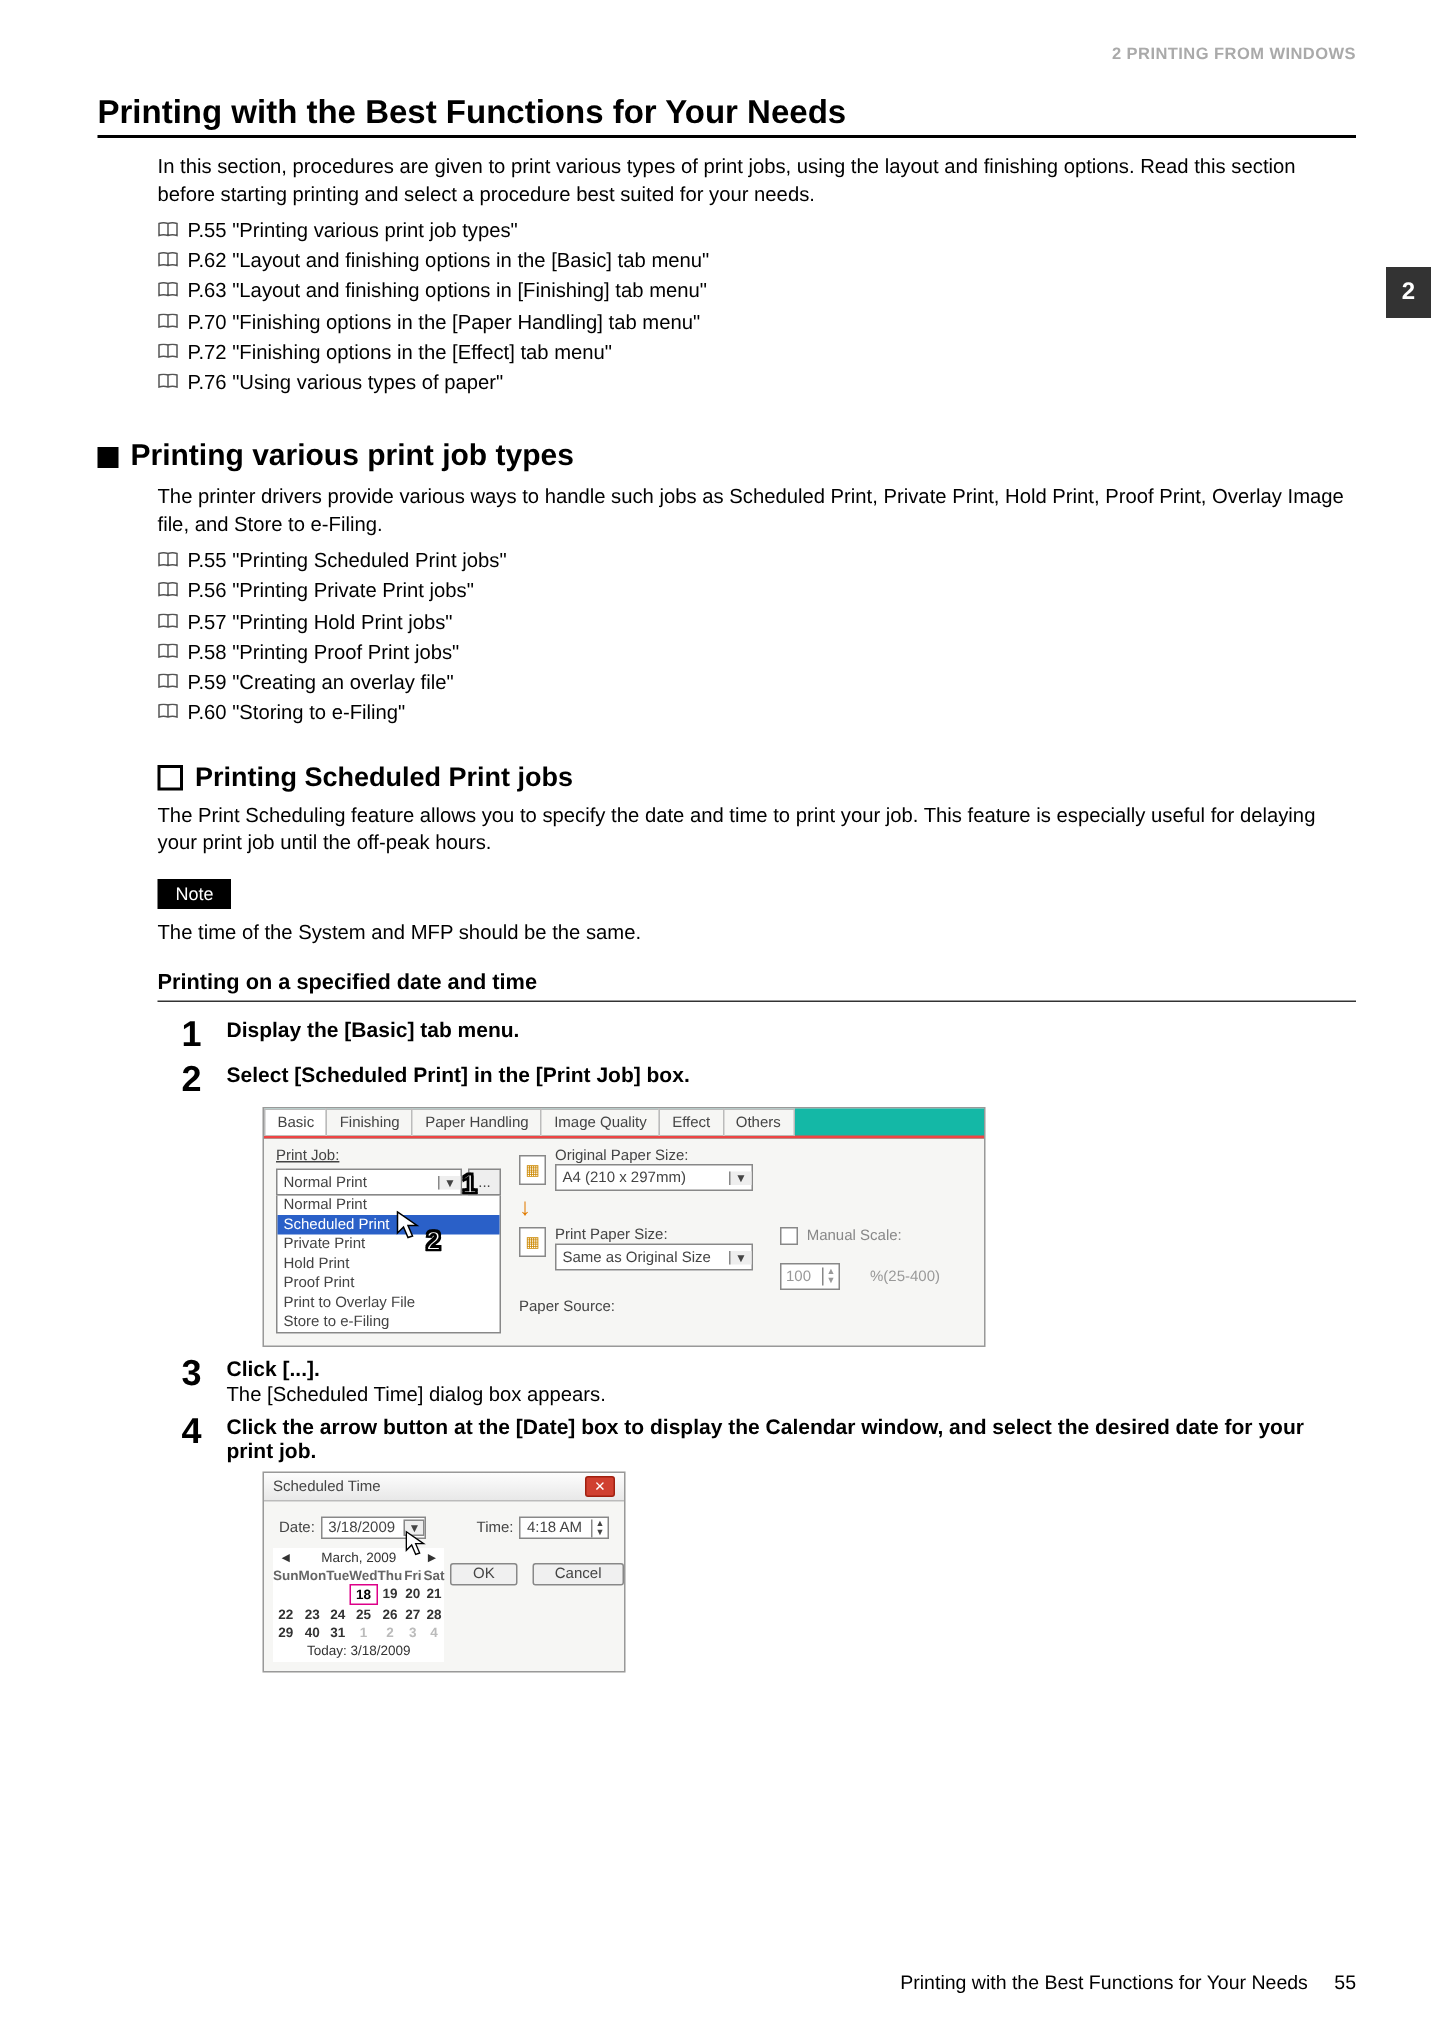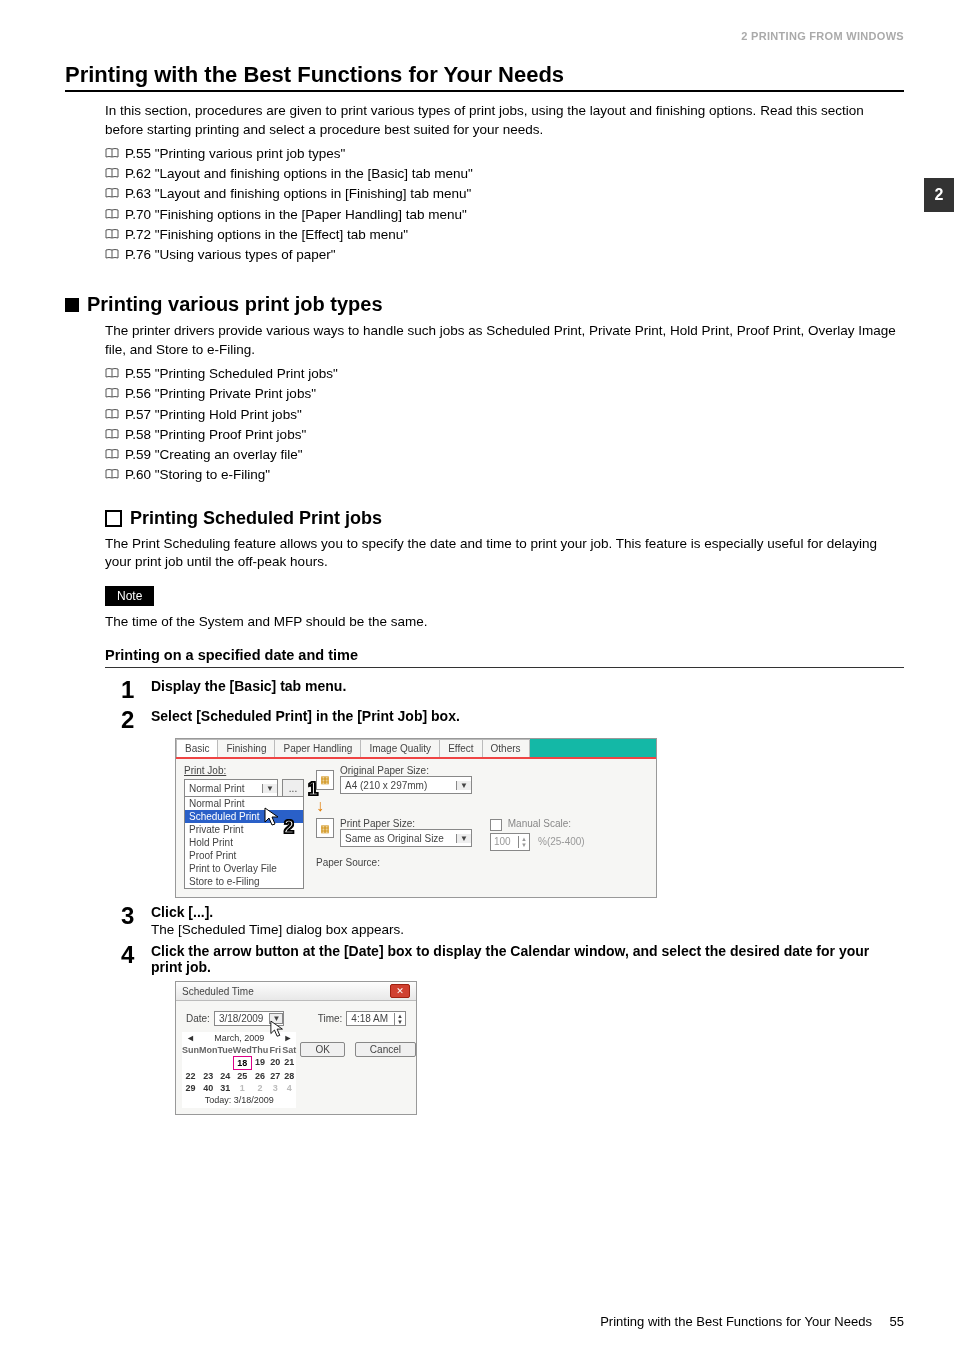--- a/index.html
+++ b/index.html
@@ -173,21 +173,21 @@
   .tabs-row .tab.active {
     background: #fff;
     font-weight: normal;
   }
   .shot1-body {
     display: flex;
     padding: 6px 8px 8px 8px;
     gap: 12px;
     position: relative;
   }
-  .printjob-col { width: 120px; position: relative; }
+  .printjob-col { width: 150px; position: relative; }
   .pj-label { font-size: 10px; margin-bottom: 3px; text-decoration: underline; }
   .combo {
     display: flex;
     border: 1px solid #888;
     background: #fff;
     height: 16px;
     align-items: center;
   }
   .combo .val { flex:1; padding: 0 4px; font-size:10px; }
   .combo .arrow { width:14px; border-left:1px solid #888; text-align:center; font-size:8px; background:#eee; }
@@ -489,21 +489,21 @@
             <div class="select-box">
               <span class="val">Same as Original Size</span>
               <span class="arrow">▼</span>
             </div>
           </div>
           <div style="margin-left:12px;">
             <div style="font-size:10px;color:#888;">
               <span class="chk"></span>
               <span>Manual Scale:</span>
             </div>
-            <div style="display:flex;align-items:center;gap:8px;margin-top:2px;justify-content:flex-end;">
+            <div style="display:flex;align-items:center;gap:20px;margin-top:12px;justify-content:flex-end;">
               <div class="spin">
                 <span class="val">100</span>
                 <span class="arrows">▲<br>▼</span>
               </div>
               <span style="font-size:10px;color:#999;">%(25-400)</span>
             </div>
           </div>
         </div>
         <div class="field-label" style="margin-top:6px;">Paper Source:</div>
       </div>

